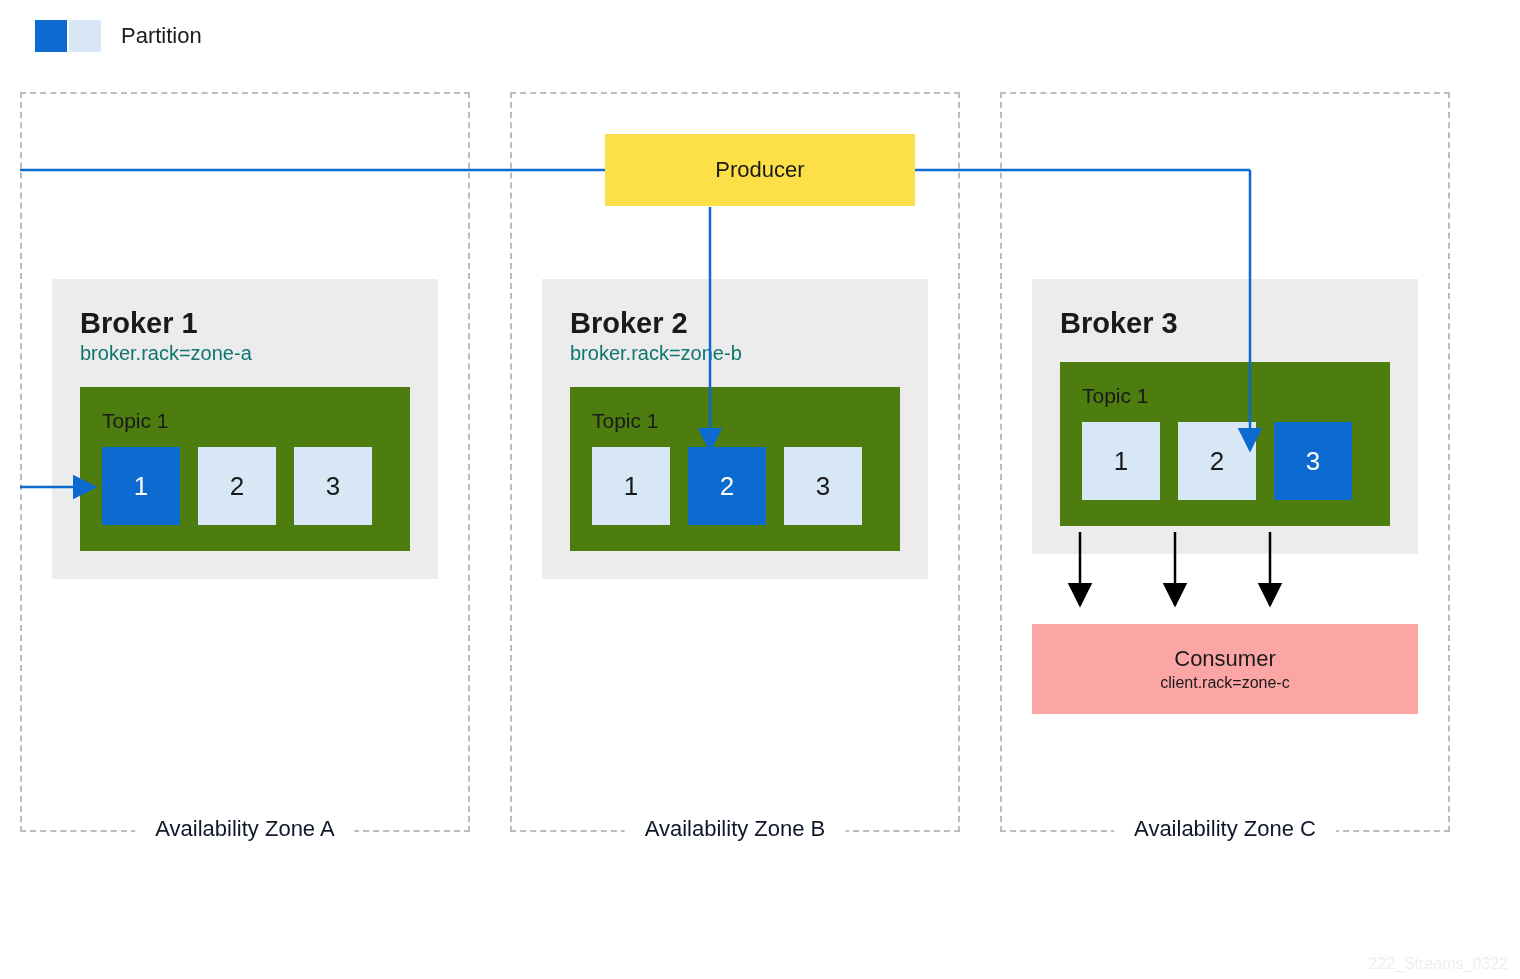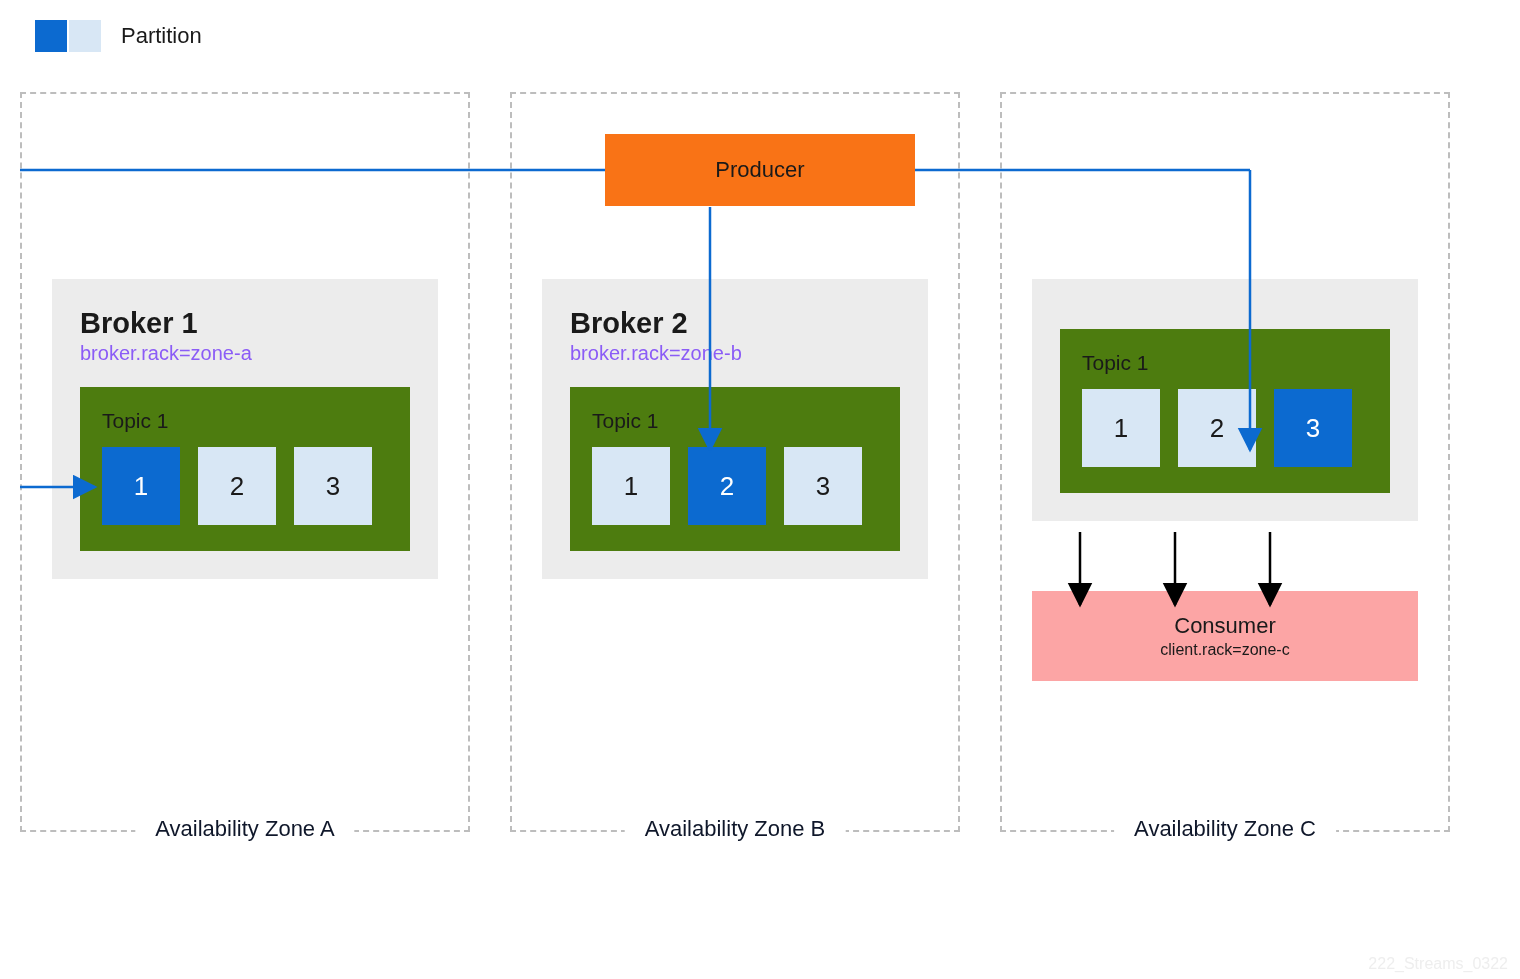--- a/index.html
+++ b/index.html
@@ -50,21 +50,21 @@
     font-size: 22px;
     color: #0f172a;
     white-space: nowrap;
   }
   .broker {
     margin-top: 155px;
     background: #ececec;
     padding: 28px;
   }
   .broker-title { font-weight: 700; font-size: 29px; }
-  .broker-sub { font-size: 20px; color: #8b5cf6; margin-top: 2px; }
+  .broker-sub { font-size: 20px; color: #0f766e; margin-top: 2px; }
   .topic {
     background: #4d7c0f;
     margin-top: 22px;
     padding: 22px 22px 26px 22px;
   }
   .topic-title { font-size: 21px; margin-bottom: 14px; }
   .parts {
     display: flex;
     gap: 18px;
   }
@@ -78,21 +78,21 @@
     color: #1a1a1a;
   }
   .part.leader { background: #0c6ad0; color: #fff; }
   .part.replica { background: #d8e7f5; }
 
   .producer {
     position: absolute;
     top: 42px;
     left: 50%;
     transform: translateX(-50%);
-    background: #f97316;
+    background: #fde047;
     width: 310px;
     height: 72px;
     display: flex;
     align-items: center;
     justify-content: center;
     font-size: 22px;
     z-index: 10;
   }
   .consumer {
     background: #fca5a5;
@@ -159,20 +159,21 @@
           <div class="part leader">2</div>
           <div class="part replica">3</div>
         </div>
       </div>
     </div>
     <div class="zone-label">Availability Zone B</div>
   </div>
 
   <div class="zone">
     <div class="broker">
+      <div class="broker-title">Broker 3</div>
       <div class="topic">
         <div class="topic-title">Topic 1</div>
         <div class="parts">
           <div class="part replica">1</div>
           <div class="part replica">2</div>
           <div class="part leader">3</div>
         </div>
       </div>
     </div>
     <div class="consumer">

